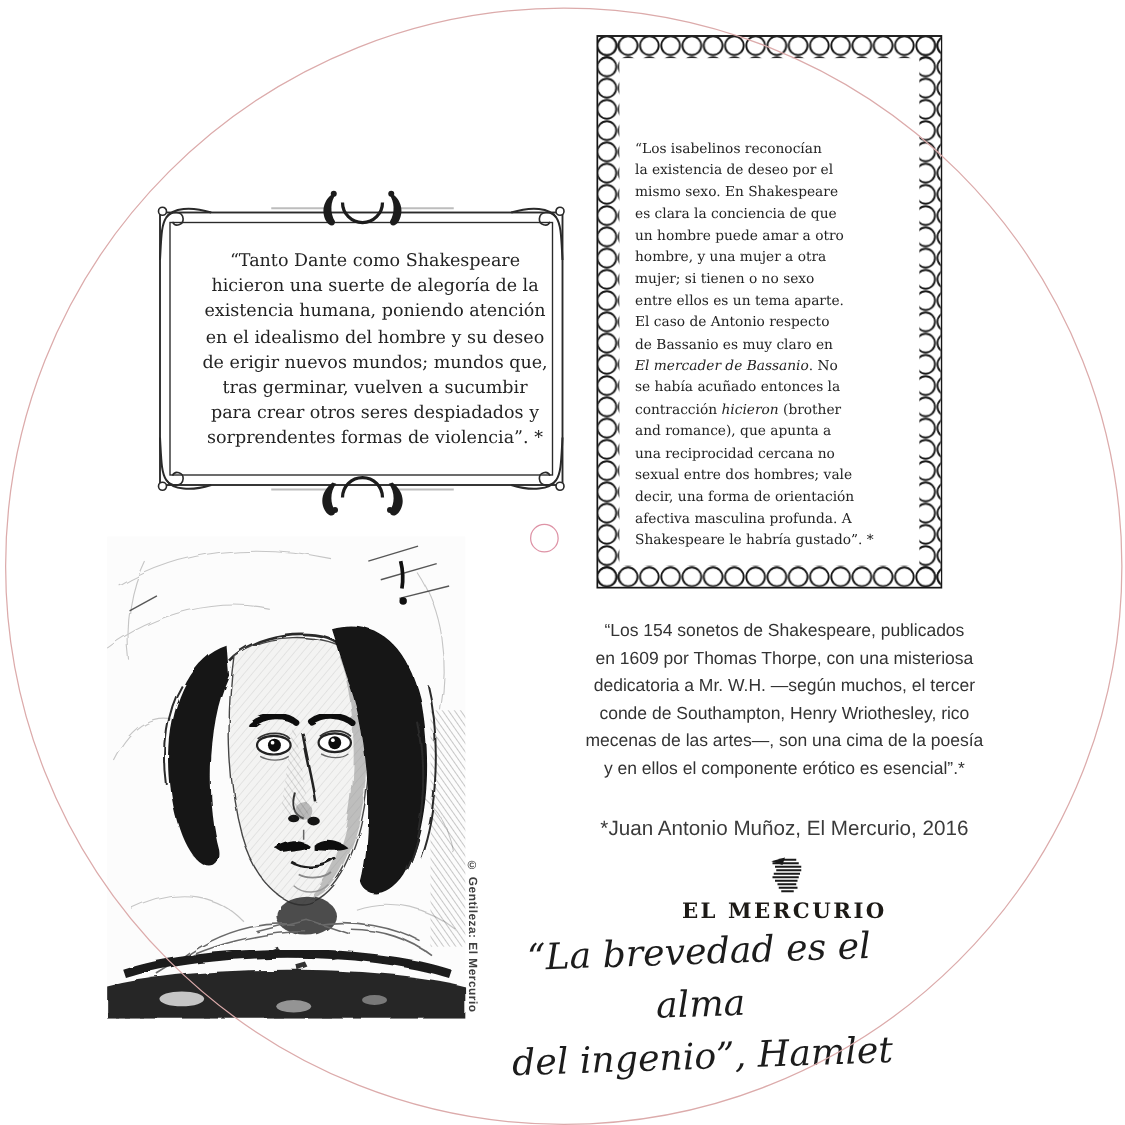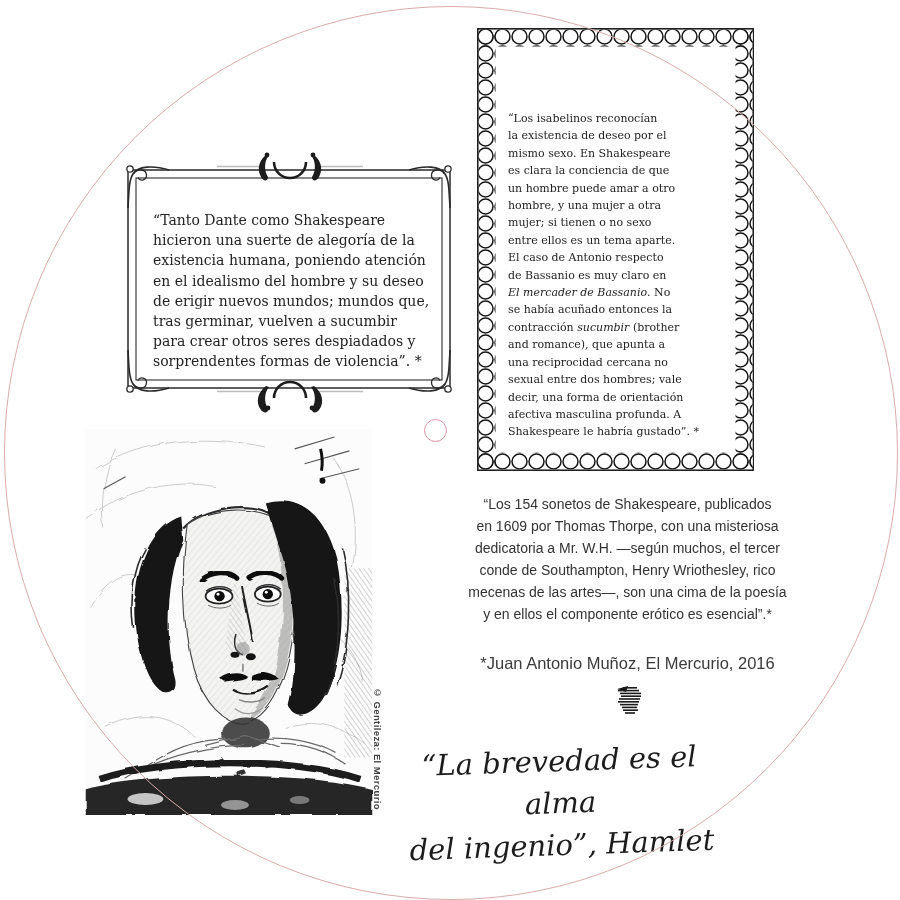--- a/index.html
+++ b/index.html
@@ -8,23 +8,23 @@
 
   
   #big-circle{position:absolute;left:4px;top:6px;width:892px;height:892px;border-radius:50%;
               border:1.3px solid #dcabab;z-index:40;pointer-events:none;}
   #small-circle{position:absolute;left:424px;top:419px;width:21px;height:21px;border-radius:50%;
               border:1.6px solid #de93a6;z-index:5;}
 
   
   #ornate-box{position:absolute;left:125px;top:146px;width:330px;height:268px;z-index:6;}
   #ornate-box svg{position:absolute;left:0;top:0;}
-  #ornate-text{position:absolute;left:28px;top:64px;width:294px;
+  #ornate-text{position:absolute;left:28px;top:53px;width:294px;
                font-family:"DejaVu Serif",serif;font-size:14px;line-height:20.2px;
-               color:#232323;white-space:pre-line;}
+               color:#232323;white-space:pre-line;text-align:center;}
 
   
   #chain-box{position:absolute;left:477px;top:28px;width:277px;height:443px;z-index:6;}
   #chain-box svg{position:absolute;left:0;top:0;}
   #chain-text{position:absolute;left:31px;top:82px;width:234px;
               font-family:"DejaVu Serif",serif;font-size:11px;line-height:17.4px;
               color:#232323;white-space:pre-line;}
   #chain-text .it{font-style:italic;}
 
   
@@ -120,21 +120,21 @@
 mismo sexo. En Shakespeare
 es clara la conciencia de que
 un hombre puede amar a otro
 hombre, y una mujer a otra
 mujer; si tienen o no sexo
 entre ellos es un tema aparte.
 El caso de Antonio respecto
 de Bassanio es muy claro en
 </span><span class="it">El mercader de Bassanio</span><span>. No
 se había acuñado entonces la
-contracción </span><span class="it">sucumbir</span><span> (brother
+contracción </span><span class="it">hicieron</span><span> (brother
 and romance), que apunta a
 una reciprocidad cercana no
 sexual entre dos hombres; vale
 decir, una forma de orientación
 afectiva masculina profunda. A
 Shakespeare le habría gustado”. *</span></div>
   </div>
 
   <div id="portrait">
     <svg width="288" height="386" viewBox="0 0 288 388">
@@ -258,20 +258,21 @@
           <rect x="9" y="7.6" width="21" height="1.6"></rect>
           <rect x="10" y="10.4" width="20" height="1.6"></rect>
           <rect x="8" y="13.2" width="21" height="1.6"></rect>
           <rect x="7" y="16" width="21" height="1.6"></rect>
           <rect x="9" y="18.8" width="18" height="1.6"></rect>
           <rect x="11" y="21.6" width="15" height="1.6"></rect>
           <rect x="12" y="24.4" width="15" height="1.6"></rect>
           <rect x="14" y="27.2" width="10" height="1.6"></rect>
         </g>
       </svg>
+      <div id="logo-word">EL MERCURIO</div>
     </div>
   </div>
 
   <div id="script-quote">“La brevedad es el alma
 del ingenio”, Hamlet</div>
 
   <div id="small-circle"></div>
   <div id="big-circle"></div>
 
 </div>

